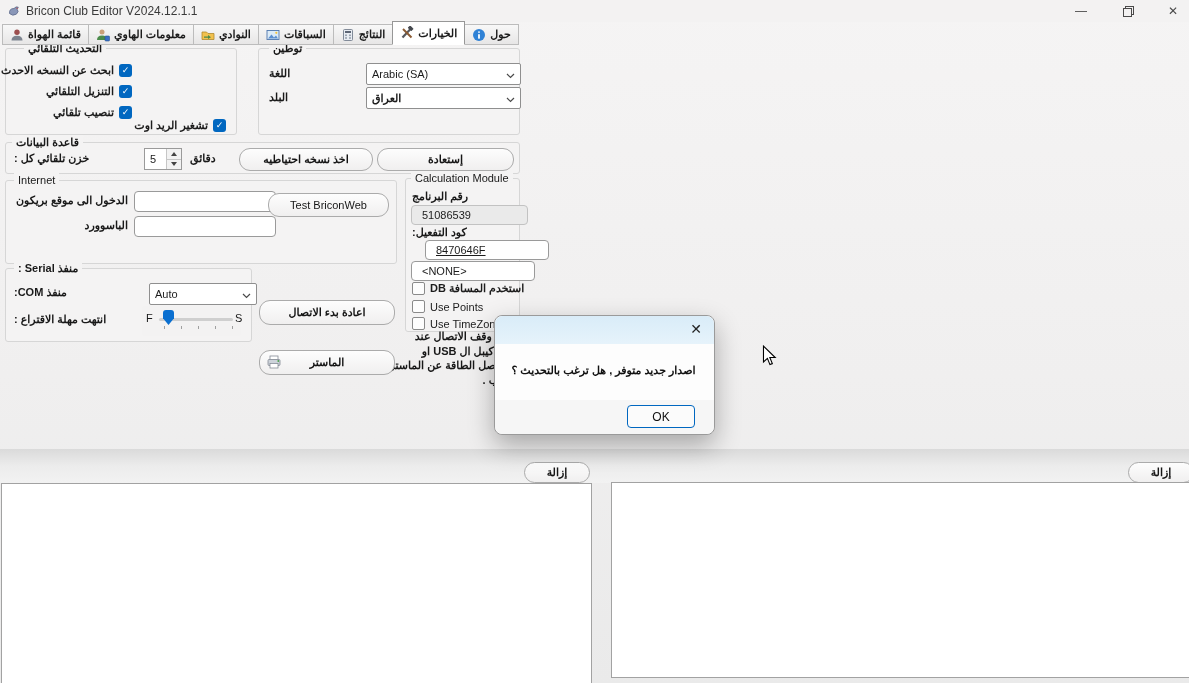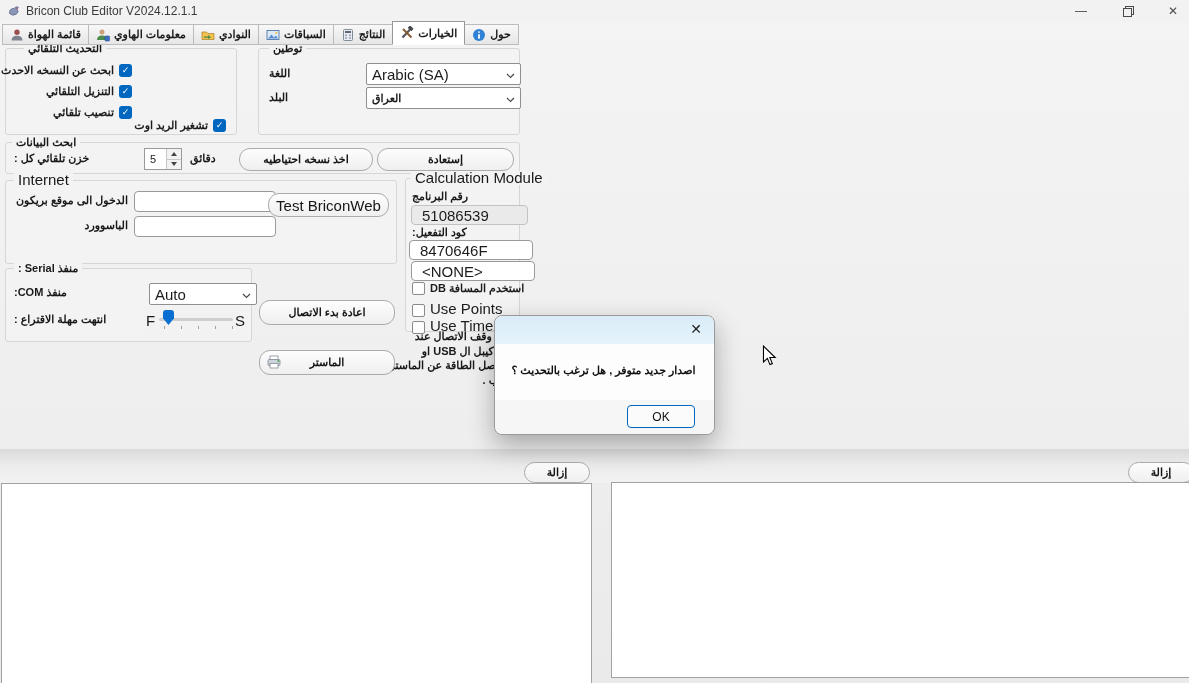--- a/index.html
+++ b/index.html
@@ -12,21 +12,21 @@
   .title-text{position:absolute;left:26px;top:4px;font-size:12px;color:#3a3a3a;white-space:nowrap;}
   .appicon{position:absolute;left:6px;top:3px;}
   .winbtn{position:absolute;top:0;width:34px;height:22px;display:flex;align-items:center;justify-content:center;color:#4a4a4a;font-size:12px;}
   
   .tabstrip{position:absolute;left:2px;top:22px;height:23px;display:flex;align-items:flex-end;z-index:3;}
   .tab{display:flex;align-items:center;gap:4px;height:19px;padding:0 7px;
        background:linear-gradient(#f8f8f8,#e7e6e6);border:1px solid #bcbcbc;border-left:none;white-space:nowrap;}
   .tab:first-child{border-left:1px solid #bcbcbc;}
   .tab.active{height:22px;background:#fff;border:1px solid #979797;border-bottom:1px solid #fff;margin-left:-1px;z-index:4;}
   .ar{font-size:11px;font-weight:bold;}
-  .en{font-size:15px;font-weight:normal;}
+  .en{font-size:11px;font-weight:normal;}
   
   .group{position:absolute;border:1px solid #d6d6d6;border-radius:3px;background:#f4f3f3;}
   .gcap{position:absolute;top:-8px;background:#f4f3f3;padding:0 4px;line-height:14px;white-space:nowrap;color:#191919;}
   .lbl{position:absolute;white-space:nowrap;color:#191919;}
   .cbrow{position:absolute;display:flex;align-items:flex-end;gap:5px;white-space:nowrap;}
   .cb{width:13px;height:13px;border-radius:3px;background:#0067c0;color:#fff;font-size:9px;line-height:13px;text-align:center;flex:0 0 auto;}
   .cbe{width:11px;height:11px;border-radius:2px;background:#fdfdfd;border:1px solid #8a8a8a;flex:0 0 auto;}
   .btn{position:absolute;display:flex;align-items:center;justify-content:center;
        background:linear-gradient(#fdfdfd,#f0efef);border:1px solid #ababab;border-radius:11px;color:#161616;}
   .field{position:absolute;background:#fff;border:1px solid #9a9a9a;border-radius:4px;font-size:11px;display:flex;align-items:center;padding:0 10px;}
@@ -189,21 +189,21 @@
     <span class="lbl ar" dir="rtl" style="left:10px;top:42px;">البلد</span>
     <div class="select" style="left:107px;top:38px;width:143px;height:20px;">
       <span class="ar" dir="rtl">العراق</span>
       <span><svg width="9" height="6" viewBox="0 0 9 6">
             <path d="M1 1 L4.5 4.5 L8 1" stroke="#4a4a4a" fill="none" stroke-width="1.2"></path>
           </svg></span>
     </div>
   </div>
 
   <div class="group" style="left:5px;top:142px;width:513px;height:30px;">
-    <span class="gcap ar" dir="rtl" style="left:6px;">ابحث البيانات</span>
+    <span class="gcap ar" dir="rtl" style="left:6px;">قاعدة البيانات</span>
     <span class="lbl ar" dir="rtl" style="left:8px;top:9px;">خزن تلقائي كل :</span>
     <div class="spin" style="left:138px;top:5px;width:36px;height:20px;">
       <span class="spin-val">5</span>
       <span class="spin-btns">
         <span class="spin-b up">
             <span class="tri-up"></span>
           </span>
         <span class="spin-b">
             <span class="tri-dn"></span>
           </span>
@@ -227,21 +227,21 @@
       </div>
   </div>
 
   <div class="group" style="left:405px;top:178px;width:113px;height:152px;">
     <span class="gcap en" style="left:5px;">Calculation Module</span>
     <span class="lbl ar" dir="rtl" style="left:6px;top:11px;">رقم البرنامج</span>
     <div class="field fieldro" style="left:5px;top:26px;width:95px;height:18px;">
         <span class="en">51086539</span>
       </div>
     <span class="lbl ar" dir="rtl" style="left:6px;top:47px;">كود التفعيل:</span>
-    <div class="field" style="left:3px;top:61px;width:102px;height:18px;">
+    <div class="field" style="left:19px;top:61px;width:102px;height:18px;text-decoration:underline;">
         <span class="en">8470646F</span>
       </div>
     <div class="field" style="left:5px;top:82px;width:102px;height:18px;">
         <span class="en">&lt;NONE&gt;</span>
       </div>
     <div class="cbrow" style="left:6px;top:103px;">
       <span class="cbe"></span>
       <span class="ar" dir="rtl">استخدم المسافة DB</span>
     </div>
     <div class="cbrow" style="left:6px;top:121px;">

